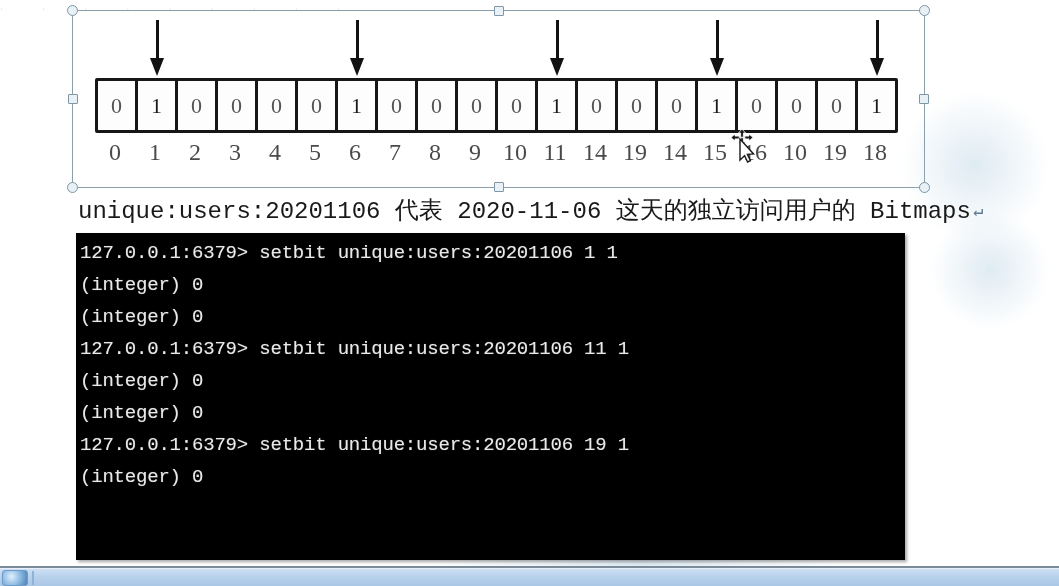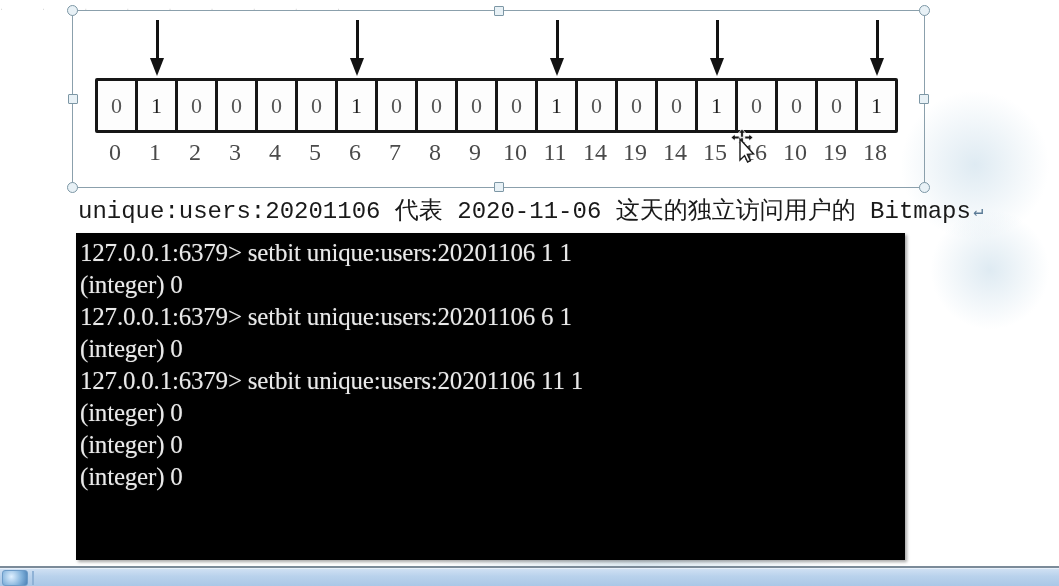--- a/index.html
+++ b/index.html
@@ -195,22 +195,22 @@
     top: 233px;
     width: 829px;
     height: 327px;
     background: #000000;
     box-shadow: 2px 2px 3px rgba(0,0,0,0.35);
     overflow: hidden;
     padding: 4px 0 0 4px;
     box-sizing: border-box;
   }
   .term-line {
-    font-family: Liberation Serif, serif;
-    font-size: 25px;
+    font-family: Liberation Mono, monospace;
+    font-size: 19px;
     line-height: 32px;
     color: #e9e9e9;
     white-space: pre;
     letter-spacing: -0.2px;
     text-shadow: 0 0 1px rgba(255,255,255,0.35);
   }
 
   
   #watermark {
     position: absolute;
@@ -378,25 +378,25 @@
     </svg>
   </div>
 
   <div id="caption">
     <span>unique:users:20201106 代表 2020-11-06 这天的独立访问用户的 Bitmaps</span><span class="pilcrow">↵</span>
   </div>
 
   <div id="terminal">
       <div class="term-line">127.0.0.1:6379&gt; setbit unique:users:20201106 1 1</div>
       <div class="term-line">(integer) 0</div>
-      <div class="term-line">127.0.0.1:6379&gt; setbit unique:users:20201106 6 1</div>
       <div class="term-line">(integer) 0</div>
       <div class="term-line">127.0.0.1:6379&gt; setbit unique:users:20201106 11 1</div>
       <div class="term-line">(integer) 0</div>
       <div class="term-line">(integer) 0</div>
+      <div class="term-line">127.0.0.1:6379&gt; setbit unique:users:20201106 19 1</div>
       <div class="term-line">(integer) 0</div>
     </div>
 
   <div id="red-mark">
     <svg width="38" height="8" viewBox="0 0 38 8">
       <path d="M1 5 Q6 1 11 5 Q16 8 21 4 Q27 1 32 5" stroke="#cc2b2b" stroke-width="2.2" fill="none"></path>
     </svg>
   </div>
 
   <div id="watermark">CSDN @世界和平！！！！</div>

